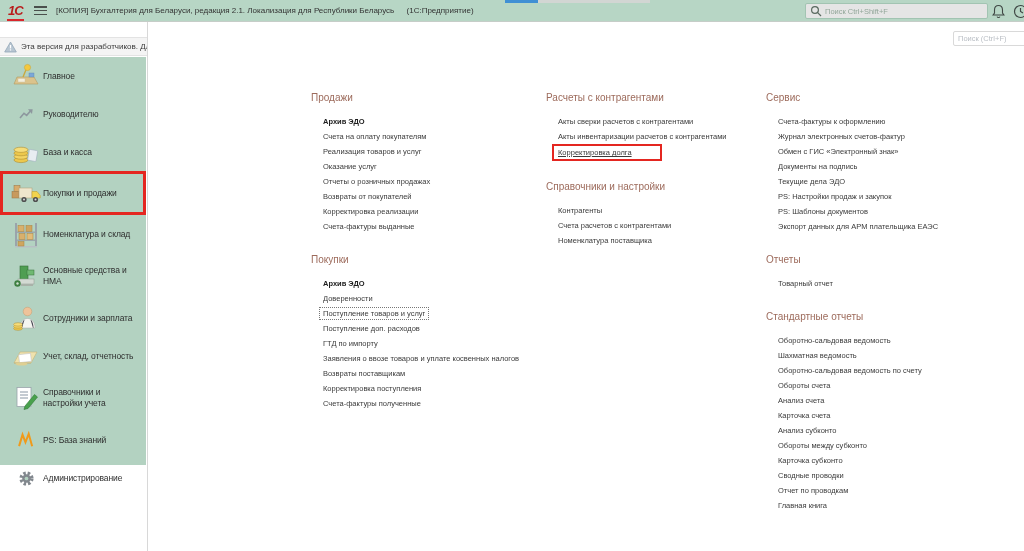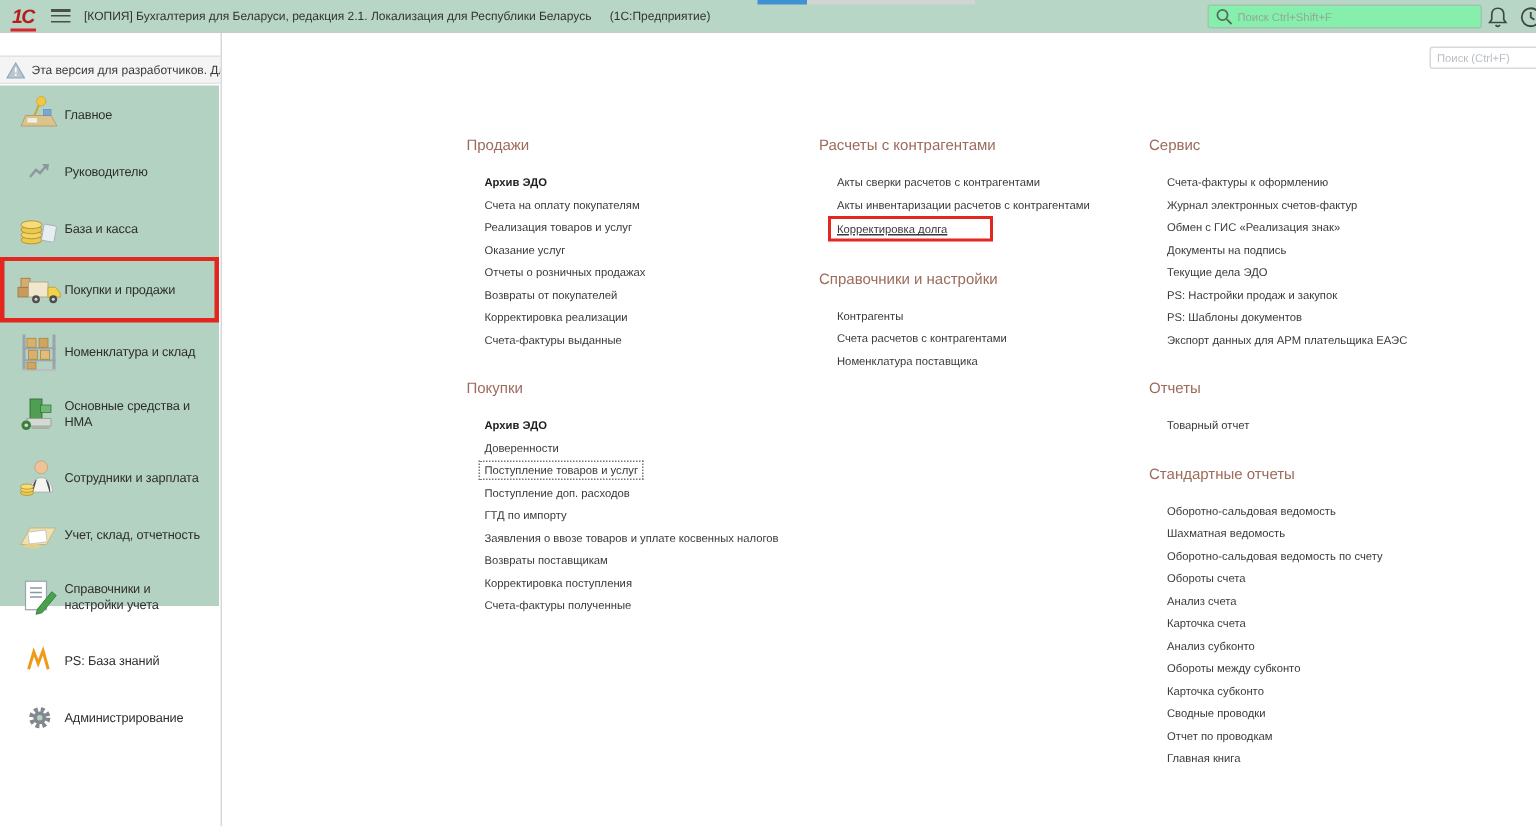--- a/index.html
+++ b/index.html
@@ -14,34 +14,34 @@
           color:#b91c1c; letter-spacing:-1px; line-height:16px; border-bottom:2px solid #d9262c; padding:0 1px; cursor:pointer; }
   .hamburger { position:absolute; left:34px; top:6px; width:13px; height:10px; cursor:pointer; }
   .hamburger i { display:block; height:1.5px; background:#4a4f4c; margin-bottom:2.4px; }
   .win-title { position:absolute; left:56px; top:0; height:22px; line-height:22px; font-size:8px; color:#333;
                white-space:nowrap; }
   .win-title .app { margin-left:10px; }
   .strip-blue { position:absolute; left:505px; top:0; width:33px; height:3px; background:#4090d4; z-index:6; }
   .strip-gray { position:absolute; left:538px; top:0; width:112px; height:3px; background:#d2d6d3; z-index:6; }
 
   .topbar-search { position:absolute; left:805px; top:3px; width:183px; height:16px;
-                   background:#86efac; border:1px solid #a2c4b2; border-radius:2px;
+                   background:#e5e5e5; border:1px solid #a2c4b2; border-radius:2px;
                    display:flex; align-items:center; padding:0 4px; gap:3px; z-index:6; }
   .topbar-search input { flex:1; border:none; outline:none; background:transparent;
                          font-family:inherit; font-size:7.5px; color:#4a5a50; }
   .topbar-search input::placeholder { color:#93a79a; }
   .tb-icon-btn { position:absolute; top:4px; width:16px; height:15px; cursor:pointer; z-index:6; }
 
   
   .left-underlay { position:absolute; left:0; top:22px; width:147px; height:529px; background:#fff; }
   .banner { position:absolute; left:0; top:37px; width:147px; height:19px; background:#f4f4f4;
             border-top:1px solid #e3e3e3; border-bottom:1px solid #e3e3e3;
             display:flex; align-items:center; gap:4px; padding-left:4px;
             font-size:8px; color:#3a3a3a; white-space:nowrap; overflow:hidden; cursor:pointer; }
-  .sidebar { position:absolute; left:0; top:57px; width:146px; height:347px; background:#b3d2c1; }
+  .sidebar { position:absolute; left:0; top:57px; width:146px; height:408px; background:#b3d2c1; }
   .side-item { display:flex; align-items:center; min-height:38px; padding:0 2px 0 9px; cursor:pointer; }
   .side-item.tall { min-height:46px; }
   .side-item.highlighted { min-height:44px; box-shadow: inset 0 0 0 3px #e42620; }
   .side-icon { width:34px; min-width:34px; display:flex; justify-content:center; align-items:center; }
   .side-label { font-size:8.5px; line-height:11px; color:#2e2e2e; letter-spacing:-0.1px; width:100px; white-space:nowrap; }
   .side-item.tall .side-label { white-space:normal; width:84px; }
 
   
   .content { position:absolute; left:147px; top:22px; width:812px; height:529px;
              background:#fff; border-left:1px solid #d8d8d8; }
@@ -299,21 +299,21 @@
           <div class="item"><span>Контрагенты</span></div>
           <div class="item"><span>Счета расчетов с контрагентами</span></div>
           <div class="item"><span>Номенклатура поставщика</span></div>
         </div>
       </div>
       <div class="col col2">
         <div class="sec">
           <div class="sec-title">Сервис</div>
           <div class="item"><span>Счета-фактуры к оформлению</span></div>
           <div class="item"><span>Журнал электронных счетов-фактур</span></div>
-          <div class="item"><span>Обмен с ГИС «Реализация знак»</span></div>
+          <div class="item"><span>Обмен с ГИС «Электронный знак»</span></div>
           <div class="item"><span>Документы на подпись</span></div>
           <div class="item"><span>Текущие дела ЭДО</span></div>
           <div class="item"><span>PS: Настройки продаж и закупок</span></div>
           <div class="item"><span>PS: Шаблоны документов</span></div>
           <div class="item"><span>Экспорт данных для АРМ плательщика ЕАЭС</span></div>
         </div>
         <div class="sec">
           <div class="sec-title">Отчеты</div>
           <div class="item"><span>Товарный отчет</span></div>
         </div>

